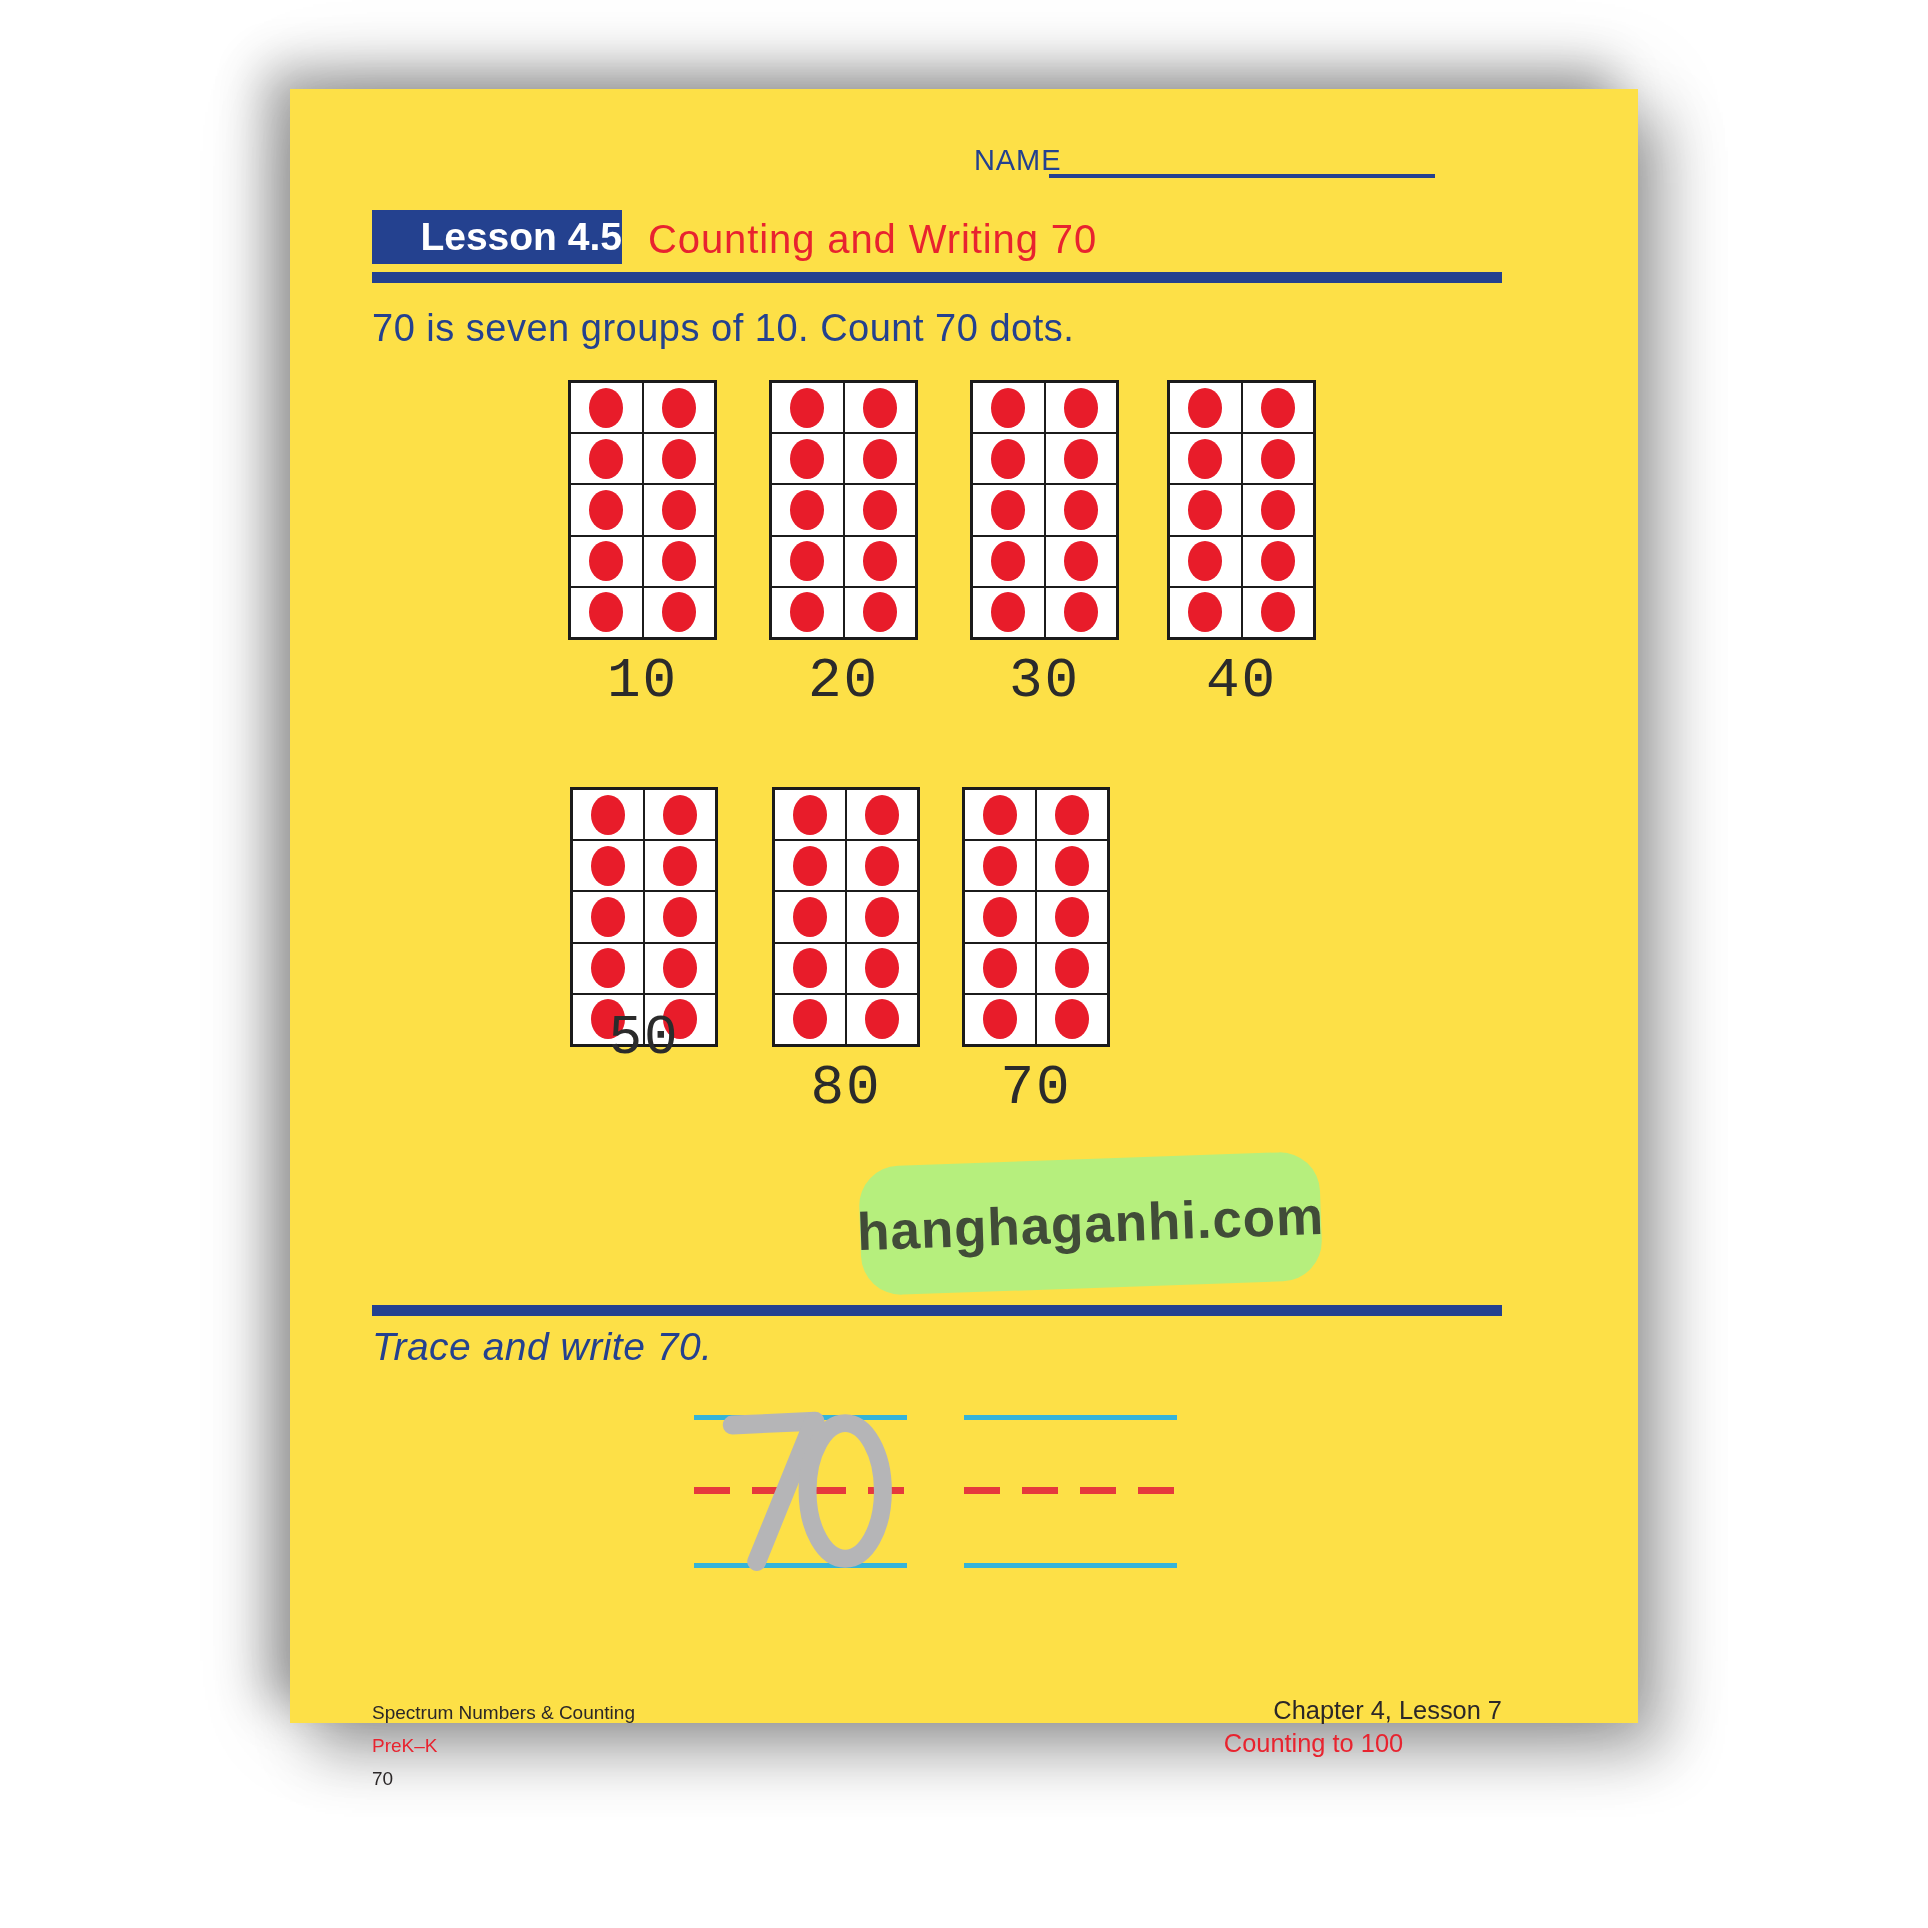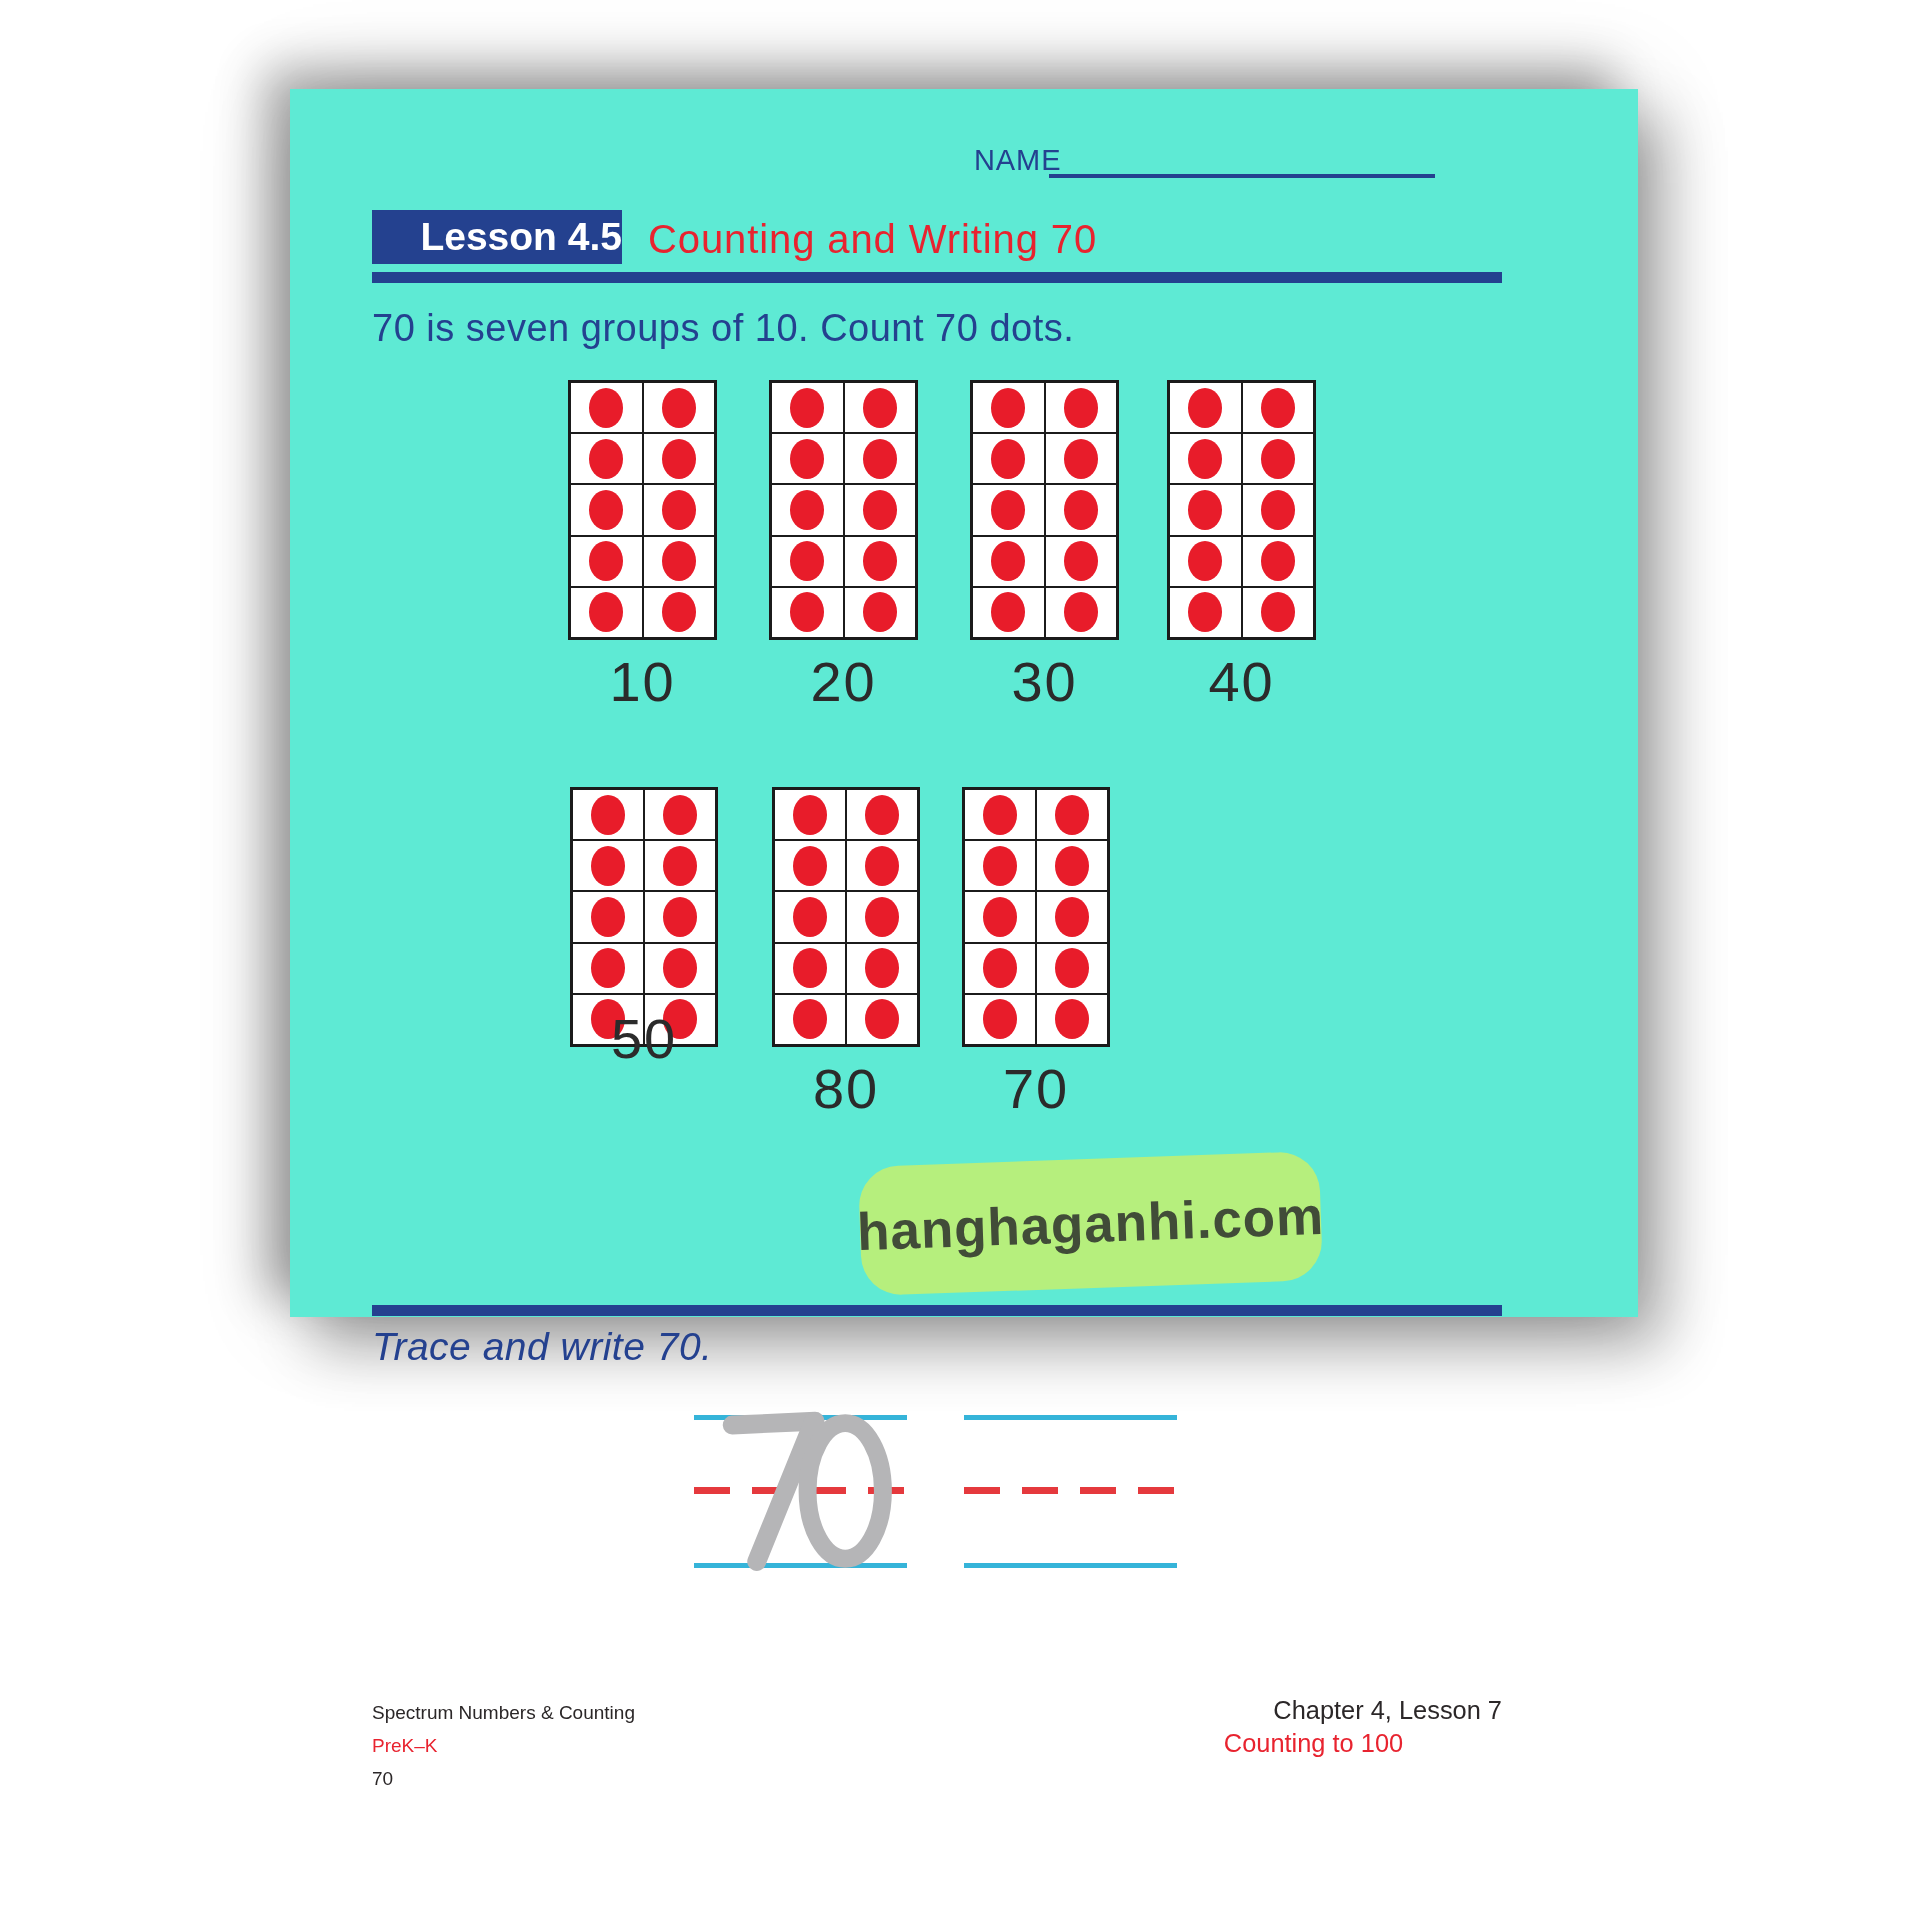--- a/index.html
+++ b/index.html
@@ -6,43 +6,43 @@
     --blue:#24418f; --red:#e8232f; --dot-red:#e81c2a; --line-cyan:#35b4d9;
     --dash-red:#e5393d; --trace-gray:#b5b5b7; --highlight-green:#b6ef7d;
     --highlight-text:#414c38; --footer-dark:#2b2728; --frame-border:#1b1b1b;
   }
   html,body{margin:0;padding:0;background:#e9e9e9;}
   .canvas{
     position:relative;width:1928px;height:1928px;background:#ffffff;
     overflow:hidden;font-family:"Liberation Sans",sans-serif;
   }
   .page{
-    position:absolute;left:290px;top:89px;width:1348px;height:1228px;
-    background:#5eead4;
+    position:absolute;left:290px;top:89px;width:1348px;height:1634px;
+    background:#fde047;
     box-shadow:-26px -21px 45px rgba(0,0,0,.30), 26px 30px 56px rgba(0,0,0,.30), 0 0 89px rgba(0,0,0,.16);
   }
   .abs{position:absolute;}
   
   .name-label{left:684px;top:55px;font-size:29px;letter-spacing:0.9px;color:var(--blue);font-weight:500;}
   .name-line{left:759px;top:85px;width:386px;height:3.8px;background:var(--blue);}
   .lesson-badge{
     left:82px;top:121px;width:250px;height:54px;background:var(--blue);
     color:#ffffff;font-weight:700;font-size:39px;display:flex;align-items:center;justify-content:flex-end;
   }
   .lesson-title{left:358px;top:128px;font-size:40px;font-weight:500;color:var(--red);letter-spacing:0.9px;}
   .rule1{left:82px;top:183px;width:1130px;height:11.3px;background:var(--blue);}
   .instruction{left:82px;top:218px;font-size:38px;color:var(--blue);letter-spacing:0.5px;}
   
   .ten-frame{
     position:absolute;display:grid;grid-template-columns:1fr 1fr;grid-template-rows:repeat(5,1fr);
     border:2.8px solid var(--frame-border);background:#fff;box-sizing:border-box;
   }
   .tf-cell{border:1.9px solid var(--frame-border);display:flex;align-items:center;justify-content:center;}
   .tf-dot{width:34px;height:40px;border-radius:50%;background:var(--dot-red);}
-  .frame-label{position:absolute;text-align:center;font-size:56px;color:#2b2b2b;letter-spacing:1.9px;}
+  .frame-label{position:absolute;text-align:center;font-size:56px;color:#2b2b2b;letter-spacing:1.9px;font-family:Liberation Mono, monospace;}
   
   .watermark{
     left:570px;top:1070px;width:461px;height:129px;background:var(--highlight-green);
     border-radius:40px;transform:rotate(-2deg);display:flex;align-items:center;justify-content:center;
   }
   .watermark span{font-size:53px;font-weight:600;color:var(--highlight-text);letter-spacing:0.9px;}
   .rule2{left:82px;top:1216px;width:1130px;height:11.3px;background:var(--blue);}
   .trace-instruction{left:82px;top:1236px;font-size:39px;color:var(--blue);letter-spacing:0.5px;font-style:italic;}
   
   .practice-block{position:absolute;top:1326px;width:213px;height:153px;}

